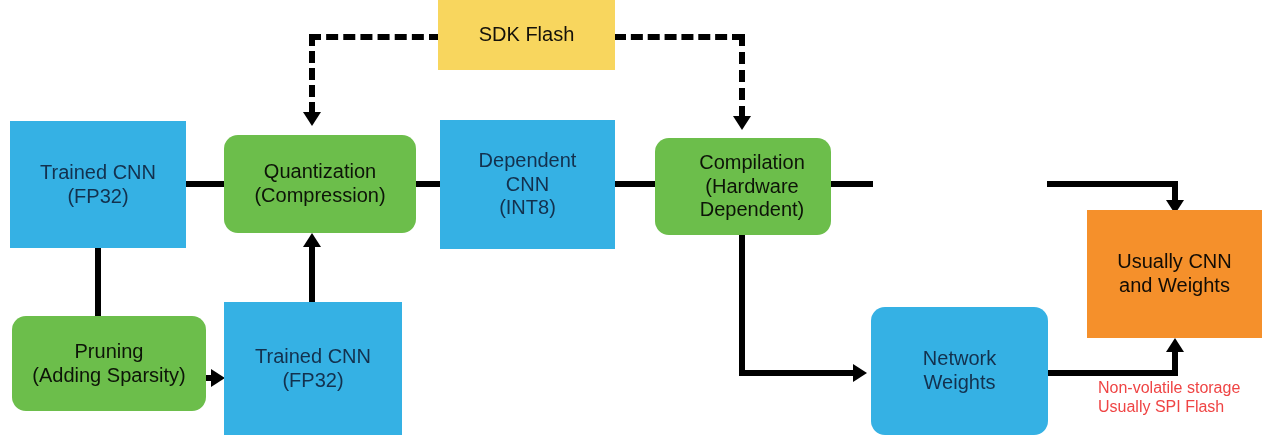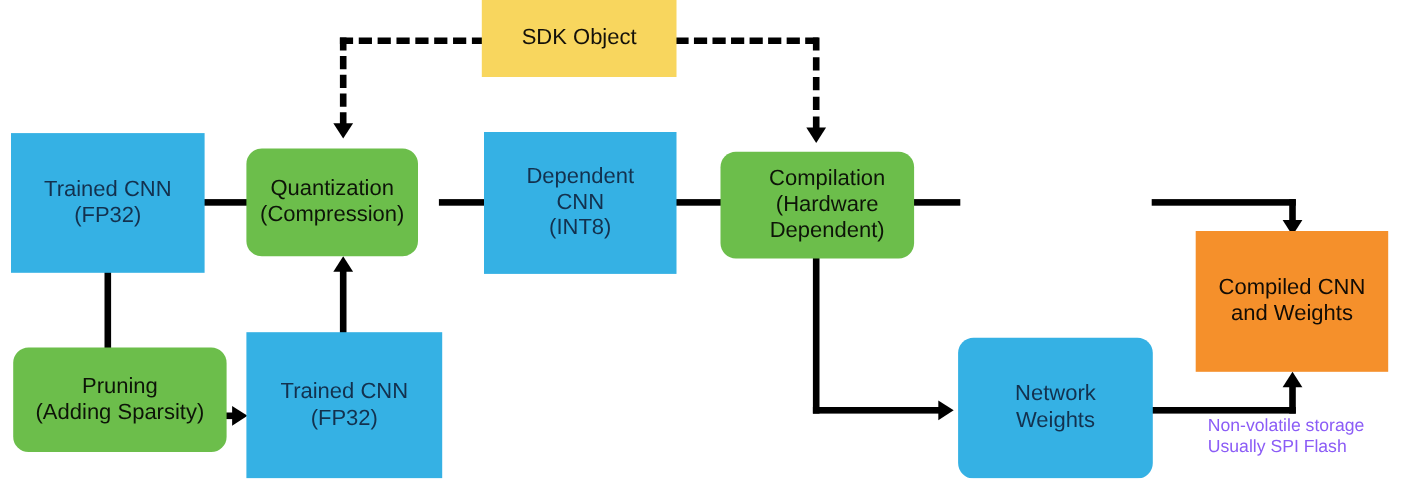--- a/index.html
+++ b/index.html
@@ -31,21 +31,21 @@
     width:100%;
     white-space:pre-line;
   }
   .n-blue{ background:#35b1e4; color:#13314e; font-size:20px; }
   .n-green{ background:#6cbe4b; color:#0d1408; font-size:20px; border-radius:14px; }
   .n-yellow{ background:#f8d65e; color:#14110a; font-size:20px; }
   .n-orange{ background:#f5902b; color:#120c05; font-size:20px; }
 
   .caption{
     position:absolute;
-    color:#8b5cf6;
+    color:#ef4444;
     font-size:16px;
     line-height:1.18;
     text-align:left;
     white-space:pre-line;
     z-index:4;
   }
 
   
   .edge{ position:absolute; background:#000000; z-index:2; }
   .h{ height:6px; }
@@ -104,58 +104,58 @@
 
   <div class="edge h" style="left:1047px; top:370px; width:131px;"></div>
   <div class="edge v" style="left:1172px; top:350px; height:26px;"></div>
   <div class="arrow arrow-up" style="left:1166px; top:338px;"></div>
 
   <div class="node n-blue" style="left:10px; top:121px; width:176px; height:127px;">
     <span class="lbl">Trained CNN
 (FP32)</span>
   </div>
 
-  <div class="node n-green" style="left:224px; top:135px; width:156px; height:98px;">
+  <div class="node n-green" style="left:224px; top:135px; width:192px; height:98px;">
     <span class="lbl">Quantization
 (Compression)</span>
   </div>
 
   <div class="node n-blue" style="left:440px; top:120px; width:175px; height:129px;">
     <span class="lbl">Dependent
 CNN
 (INT8)</span>
   </div>
 
   <div class="node n-green" style="left:655px; top:138px; width:176px; height:97px;padding-left:22px;">
     <span class="lbl">Compilation
 (Hardware
 Dependent)</span>
   </div>
 
 
   <div class="node n-yellow" style="left:438px; top:-1px; width:177px; height:71px;">
-    <span class="lbl">SDK Object</span>
+    <span class="lbl">SDK Flash</span>
   </div>
 
   <div class="node n-green" style="left:12px; top:316px; width:194px; height:95px;">
     <span class="lbl">Pruning
 (Adding Sparsity)</span>
   </div>
 
   <div class="node n-blue" style="left:224px; top:302px; width:178px; height:133px;">
     <span class="lbl">Trained CNN
 (FP32)</span>
   </div>
 
   <div class="node n-blue" style="left:871px; top:307px; width:177px; height:128px;border-radius:14px;">
     <span class="lbl">Network
 Weights</span>
   </div>
 
   <div class="node n-orange" style="left:1087px; top:210px; width:175px; height:128px;">
-    <span class="lbl">Compiled CNN
+    <span class="lbl">Usually CNN
 and Weights</span>
   </div>
 
   <div class="caption" style="left:1098px; top:379px; width:175px;">Non-volatile storage
 Usually SPI Flash</div>
 
 </div>
 
 </body></html>

